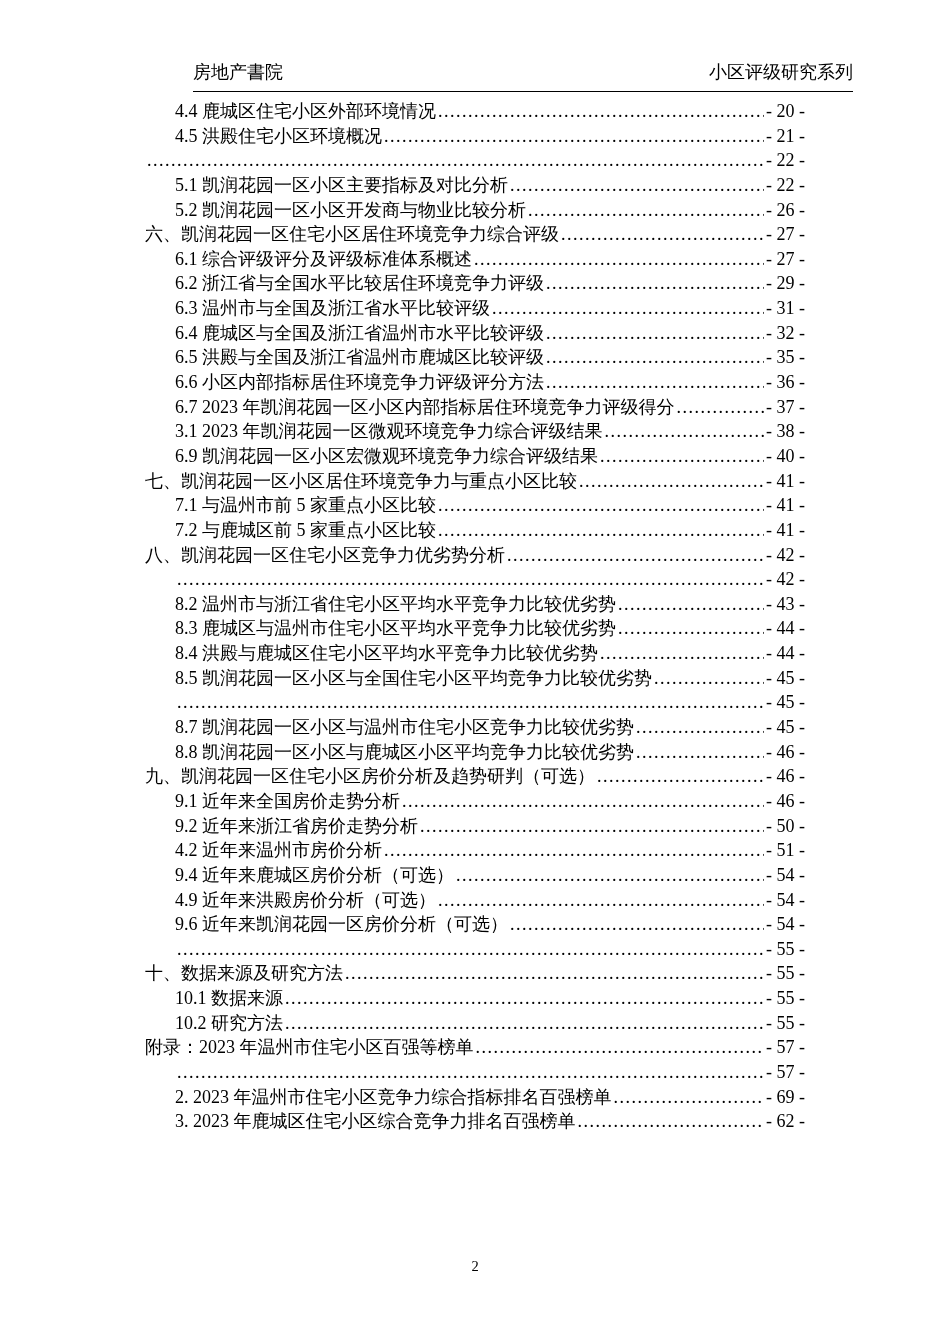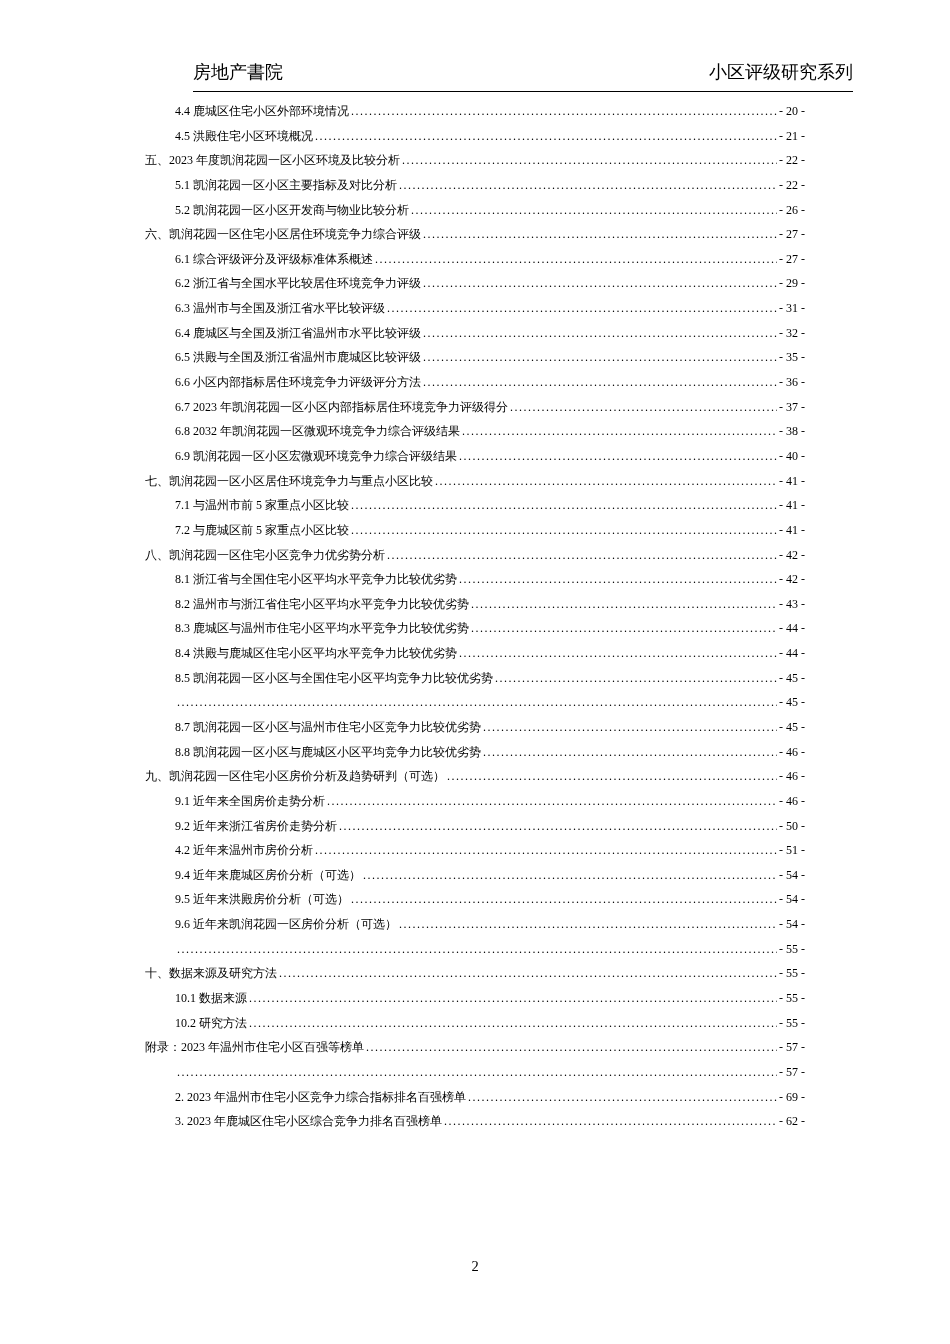--- a/index.html
+++ b/index.html
@@ -30,24 +30,24 @@
     margin-left: 48px;
   }
   .toc {
     position: absolute;
     left: 145px;
     width: 660px;
     top: 99px;
   }
   .toc-row {
     display: flex;
-    align-items: flex-end;
+    align-items: center;
     height: 24.65px;
     line-height: 24.65px;
-    font-size: 12px;
+    font-size: 18px;
   }
   .toc-row.level-2 { padding-left: 30px; }
   .toc-title { white-space: nowrap; }
   .dot-leader {
     flex: 1 1 auto;
     min-width: 6px;
     overflow: hidden;
     white-space: nowrap;
     letter-spacing: 1.5px;
     margin-left: 2px;
@@ -80,21 +80,20 @@
       <span class="toc-title">4.4 鹿城区住宅小区外部环境情况</span>
       <span class="dot-leader">................................................................................................................................................................................................................................................................................................................................................................................................................</span>
       <span class="toc-page">- 20 -</span>
     </div>
       <div class="toc-row level-2">
       <span class="toc-title">4.5 洪殿住宅小区环境概况</span>
       <span class="dot-leader">................................................................................................................................................................................................................................................................................................................................................................................................................</span>
       <span class="toc-page">- 21 -</span>
     </div>
       <div class="toc-row level-1">
-      <span class="toc-title">五、2023 年度凯润花园一区小区环境及比较分析</span>
       <span class="dot-leader">................................................................................................................................................................................................................................................................................................................................................................................................................</span>
       <span class="toc-page">- 22 -</span>
     </div>
       <div class="toc-row level-2">
       <span class="toc-title">5.1 凯润花园一区小区主要指标及对比分析</span>
       <span class="dot-leader">................................................................................................................................................................................................................................................................................................................................................................................................................</span>
       <span class="toc-page">- 22 -</span>
     </div>
       <div class="toc-row level-2">
       <span class="toc-title">5.2 凯润花园一区小区开发商与物业比较分析</span>
@@ -135,21 +134,21 @@
       <span class="toc-title">6.6 小区内部指标居住环境竞争力评级评分方法</span>
       <span class="dot-leader">................................................................................................................................................................................................................................................................................................................................................................................................................</span>
       <span class="toc-page">- 36 -</span>
     </div>
       <div class="toc-row level-2">
       <span class="toc-title">6.7 2023 年凯润花园一区小区内部指标居住环境竞争力评级得分</span>
       <span class="dot-leader">................................................................................................................................................................................................................................................................................................................................................................................................................</span>
       <span class="toc-page">- 37 -</span>
     </div>
       <div class="toc-row level-2">
-      <span class="toc-title">6.8 2032 年凯润花园一区微观环境竞争力综合评级结果</span>
+      <span class="toc-title">3.1 2023 年凯润花园一区微观环境竞争力综合评级结果</span>
       <span class="dot-leader">................................................................................................................................................................................................................................................................................................................................................................................................................</span>
       <span class="toc-page">- 38 -</span>
     </div>
       <div class="toc-row level-2">
       <span class="toc-title">6.9 凯润花园一区小区宏微观环境竞争力综合评级结果</span>
       <span class="dot-leader">................................................................................................................................................................................................................................................................................................................................................................................................................</span>
       <span class="toc-page">- 40 -</span>
     </div>
       <div class="toc-row level-1">
       <span class="toc-title">七、凯润花园一区小区居住环境竞争力与重点小区比较</span>
@@ -165,21 +164,20 @@
       <span class="toc-title">7.2 与鹿城区前 5 家重点小区比较</span>
       <span class="dot-leader">................................................................................................................................................................................................................................................................................................................................................................................................................</span>
       <span class="toc-page">- 41 -</span>
     </div>
       <div class="toc-row level-1">
       <span class="toc-title">八、凯润花园一区住宅小区竞争力优劣势分析</span>
       <span class="dot-leader">................................................................................................................................................................................................................................................................................................................................................................................................................</span>
       <span class="toc-page">- 42 -</span>
     </div>
       <div class="toc-row level-2">
-      <span class="toc-title">8.1 浙江省与全国住宅小区平均水平竞争力比较优劣势</span>
       <span class="dot-leader">................................................................................................................................................................................................................................................................................................................................................................................................................</span>
       <span class="toc-page">- 42 -</span>
     </div>
       <div class="toc-row level-2">
       <span class="toc-title">8.2 温州市与浙江省住宅小区平均水平竞争力比较优劣势</span>
       <span class="dot-leader">................................................................................................................................................................................................................................................................................................................................................................................................................</span>
       <span class="toc-page">- 43 -</span>
     </div>
       <div class="toc-row level-2">
       <span class="toc-title">8.3 鹿城区与温州市住宅小区平均水平竞争力比较优劣势</span>
@@ -229,21 +227,21 @@
       <span class="toc-title">4.2 近年来温州市房价分析</span>
       <span class="dot-leader">................................................................................................................................................................................................................................................................................................................................................................................................................</span>
       <span class="toc-page">- 51 -</span>
     </div>
       <div class="toc-row level-2">
       <span class="toc-title">9.4 近年来鹿城区房价分析（可选）</span>
       <span class="dot-leader">................................................................................................................................................................................................................................................................................................................................................................................................................</span>
       <span class="toc-page">- 54 -</span>
     </div>
       <div class="toc-row level-2">
-      <span class="toc-title">9.5 近年来洪殿房价分析（可选）</span>
+      <span class="toc-title">4.9 近年来洪殿房价分析（可选）</span>
       <span class="dot-leader">................................................................................................................................................................................................................................................................................................................................................................................................................</span>
       <span class="toc-page">- 54 -</span>
     </div>
       <div class="toc-row level-2">
       <span class="toc-title">9.6 近年来凯润花园一区房价分析（可选）</span>
       <span class="dot-leader">................................................................................................................................................................................................................................................................................................................................................................................................................</span>
       <span class="toc-page">- 54 -</span>
     </div>
       <div class="toc-row level-2">
       <span class="dot-leader">................................................................................................................................................................................................................................................................................................................................................................................................................</span>

